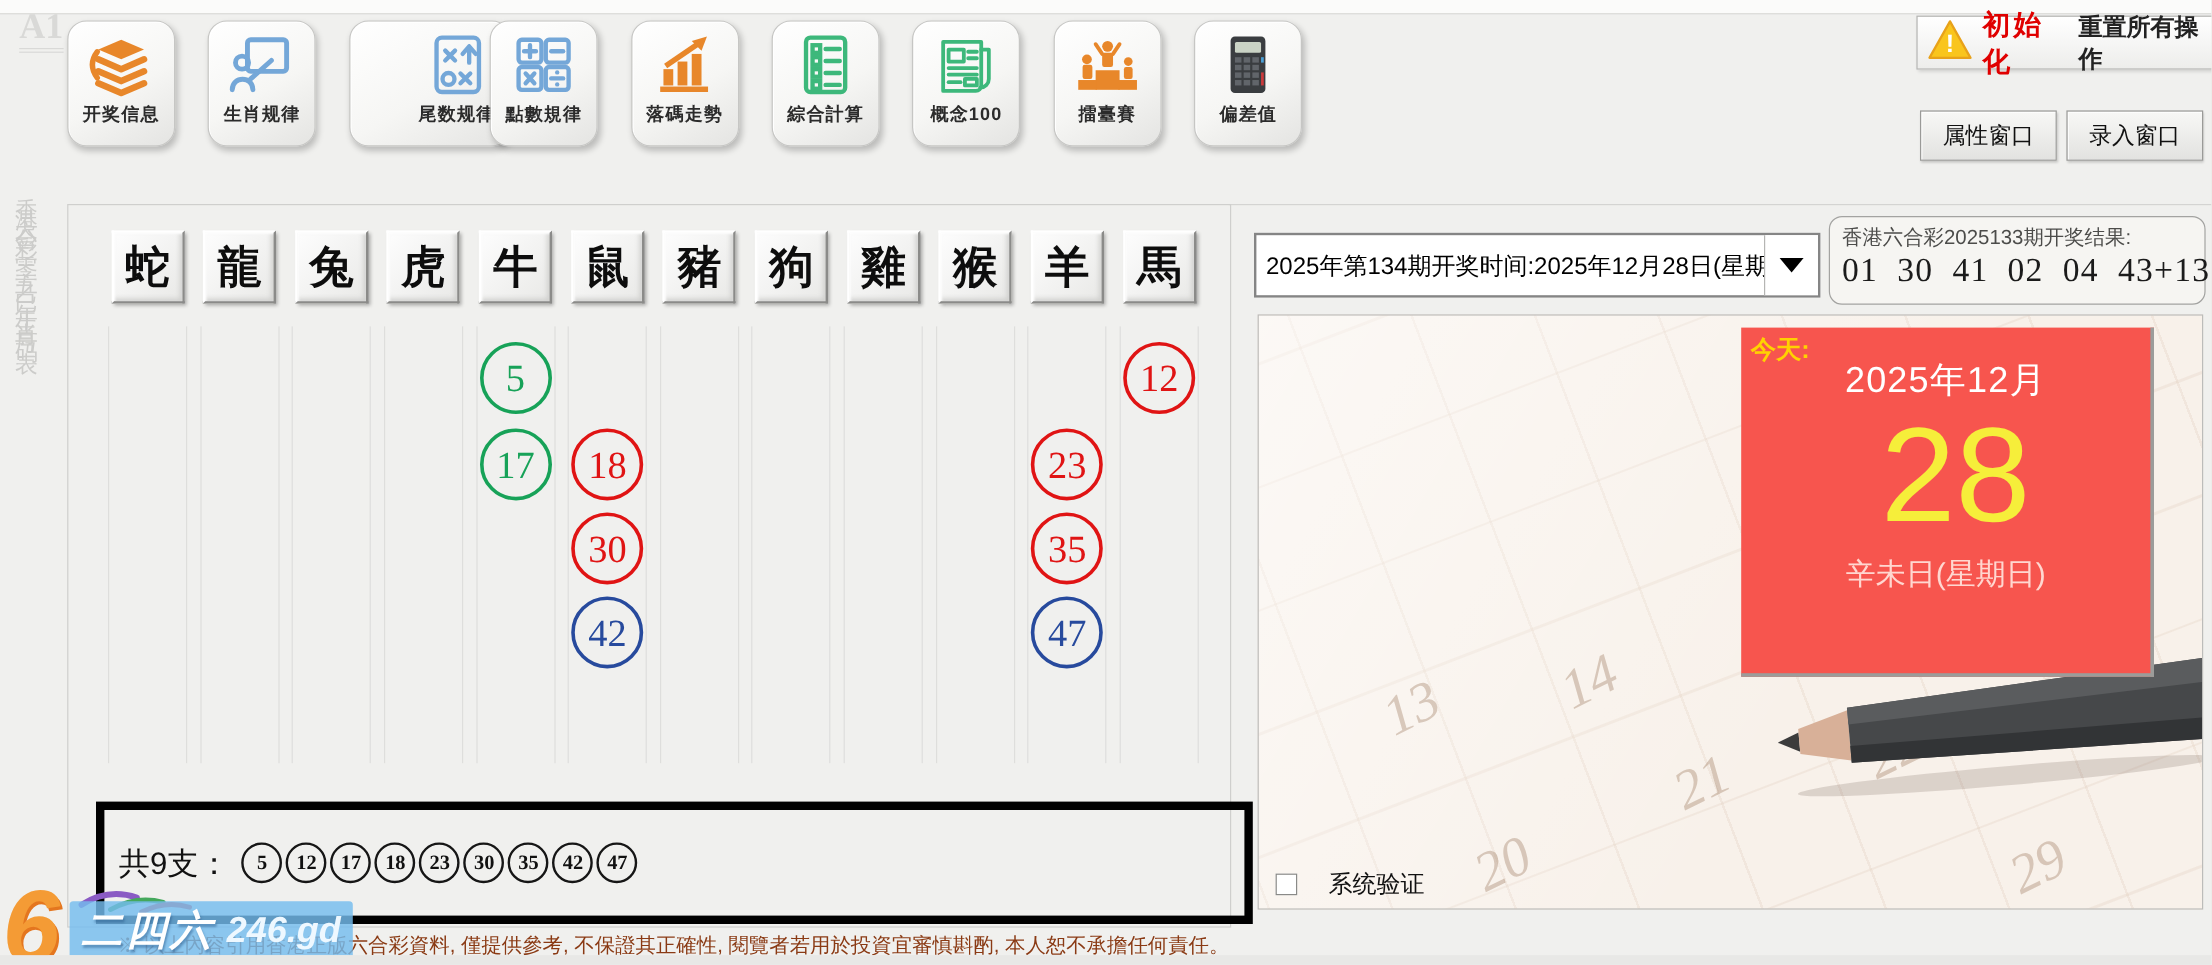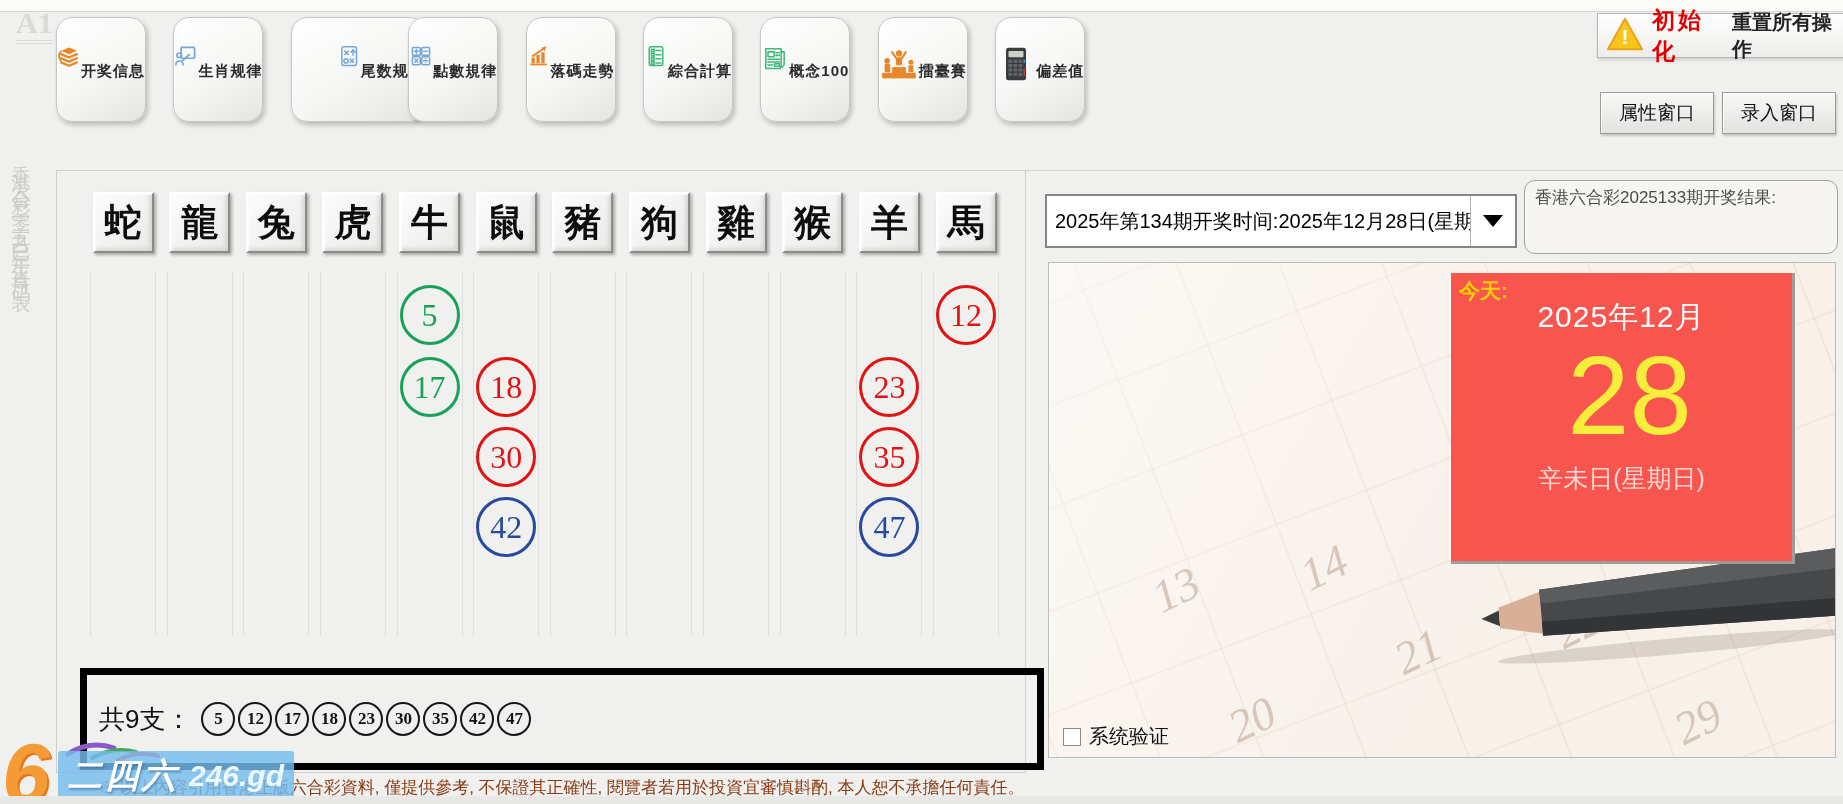--- a/index.html
+++ b/index.html
@@ -5,21 +5,21 @@
   html,body{margin:0;padding:0;background:#e8e8e6;font-family:"Liberation Sans",sans-serif;}
   #stage{position:relative;width:1843px;height:796px;background:#f0f0ee;overflow:hidden;}
 
   .topstrip{position:absolute;left:0;top:0;width:100%;height:11px;background:#fbfbfa;border-bottom:1px solid #d6d6d4;}
   .a1-mark{position:absolute;left:16px;top:8px;font-family:"Liberation Serif",serif;font-weight:bold;font-size:30px;line-height:1;color:#d9d9d7;border-bottom:4px double #d9d9d7;padding-bottom:2px;}
 
   
   .toolbar-btn{position:absolute;top:17px;width:88px;height:103px;border-radius:16px;border:1px solid #c6c6c4;
     background:linear-gradient(150deg,#ffffff 0%,#f6f6f4 55%,#e4e4e2 100%);
     box-shadow:2px 3px 5px rgba(0,0,0,.22), inset 1px 1px 0 #fff;
-    display:flex;flex-direction:row;align-items:center;cursor:pointer;}
+    display:flex;flex-direction:column;align-items:center;cursor:pointer;}
   .toolbar-btn .ticon{width:58px;height:58px;margin-top:7px;}
   .toolbar-btn .tlabel{font-size:15px;font-weight:700;color:#2b2b2b;margin-top:3px;letter-spacing:1px;white-space:nowrap;}
 
   
   .init-btn{position:absolute;left:1597px;top:13px;width:237px;height:43px;background:linear-gradient(#ffffff,#ededeb);
     border:1px solid #b5b5b3;box-shadow:1px 2px 3px rgba(0,0,0,.15);display:flex;align-items:center;gap:8px;padding:0 8px;cursor:pointer;}
   .init-title{color:#e00000;font-size:23px;font-weight:700;letter-spacing:3px;}
   .init-sub{color:#222;font-size:20px;font-weight:600;}
   .win-btn{position:absolute;top:92px;width:112px;height:40px;background:linear-gradient(#f8f8f6,#e2e2e0);
     border:1px solid #9a9a98;box-shadow:inset 1px 1px 0 #fff,1px 2px 2px rgba(0,0,0,.18);
@@ -70,21 +70,21 @@
       repeating-linear-gradient(90deg, rgba(205,175,150,.28) 0 2px, transparent 2px 96px);}
   .cal-fade{position:absolute;inset:0;background:linear-gradient(120deg,rgba(255,255,255,.55),rgba(255,255,255,0) 60%);}
   .faint-num{position:absolute;font-family:"Liberation Serif",serif;font-style:italic;font-size:46px;
     color:rgba(160,125,100,.38);transform:rotate(-26deg);}
   .red-card{position:absolute;left:402px;top:10px;width:341px;height:288px;background:#f7554e;
     border-right:3px solid #9c9c9a;border-bottom:3px solid #9c9c9a;}
   .today-label{position:absolute;left:8px;top:4px;color:#ffd200;font-size:21px;font-weight:700;}
   .card-month{text-align:center;margin-top:24px;color:#ffffff;font-size:30px;letter-spacing:1px;}
   .card-day{text-align:center;color:#f6ee3a;font-size:112px;line-height:1.0;margin-top:2px;padding-left:16px;}
   .card-ganzhi{text-align:center;color:#ffd7d0;font-size:25px;margin-top:10px;}
-  .sys-check{position:absolute;left:14px;top:460px;display:flex;align-items:center;gap:8px;cursor:pointer;}
+  .sys-check{position:absolute;left:14px;top:460px;display:flex;align-items:center;gap:26px;cursor:pointer;}
   .checkbox{width:16px;height:16px;background:#fff;border:1px solid #8a8a88;}
   .sys-check .cb-label{font-size:20px;color:#111;}
   .pencil{position:absolute;left:430px;top:288px;width:370px;height:110px;transform:rotate(-5deg);}
 
   
   .disclaimer{position:absolute;left:98px;top:776px;font-size:17px;color:#8a3a14;white-space:nowrap;}
   .wm-logo6{position:absolute;left:2px;top:730px;font-size:86px;font-weight:700;font-style:italic;color:#f49b35;
     text-shadow:2px 2px 0 #e4761f;line-height:1;}
   .wm-swoosh{position:absolute;left:62px;top:738px;width:110px;height:28px;}
   .wm-box{position:absolute;left:58px;top:751px;width:236px;height:50px;background:rgba(116,188,238,.82);border-radius:3px;
@@ -313,20 +313,21 @@
 
   <div class="draw-select">
     <span class="dd-text">2025年第134期开奖时间:2025年12月28日(星期日)</span>
     <span class="dd-arrow">
         <span></span>
       </span>
   </div>
 
   <div class="results-box">
     <div class="res-title">香港六合彩2025133期开奖结果:</div>
+    <div class="res-nums">01 30 41 02 04 43+13</div>
   </div>
 
   <div class="cal-panel">
     <div class="cal-grid"></div>
     <div class="cal-fade"></div>
     <div id="faintNums">
         <span class="faint-num" style="left: 104px; top: 300px;">13</span>
         <span class="faint-num" style="left: 252px; top: 278px;">14</span>
         <span class="faint-num" style="left: 180px; top: 430px;">20</span>
         <span class="faint-num" style="left: 346px; top: 362px;">21</span>

